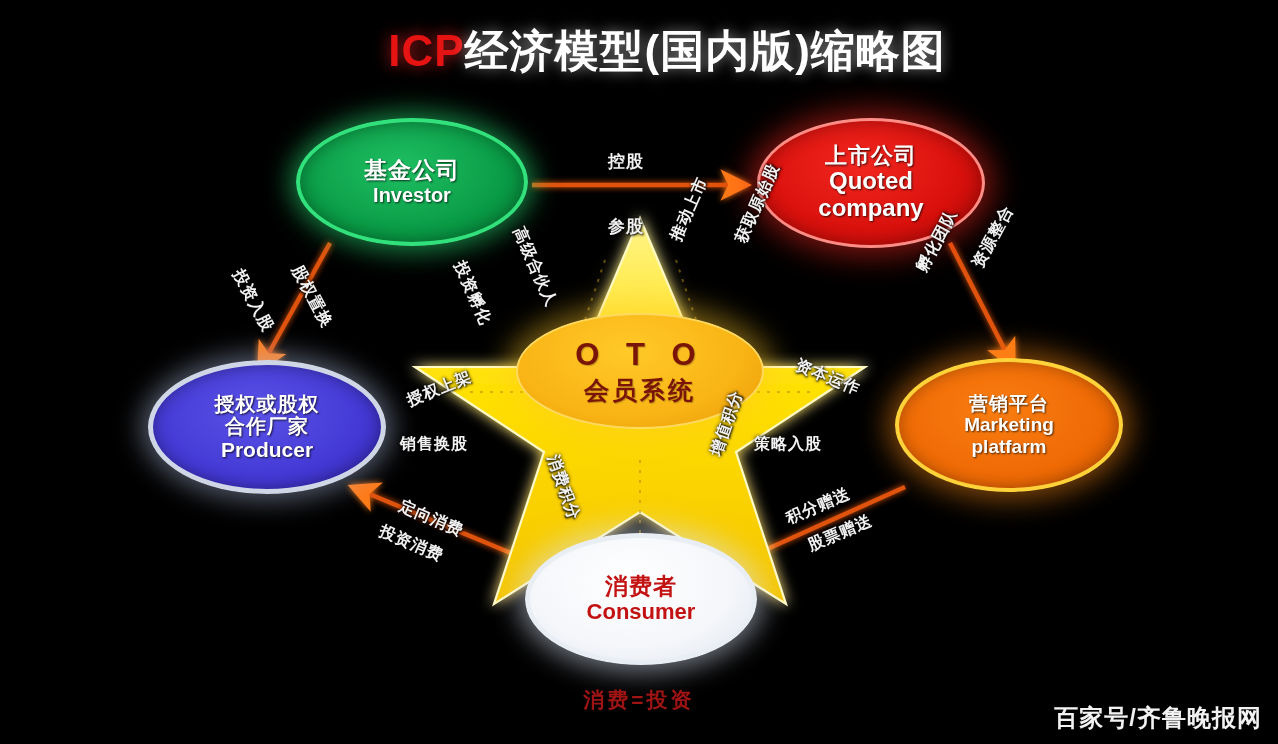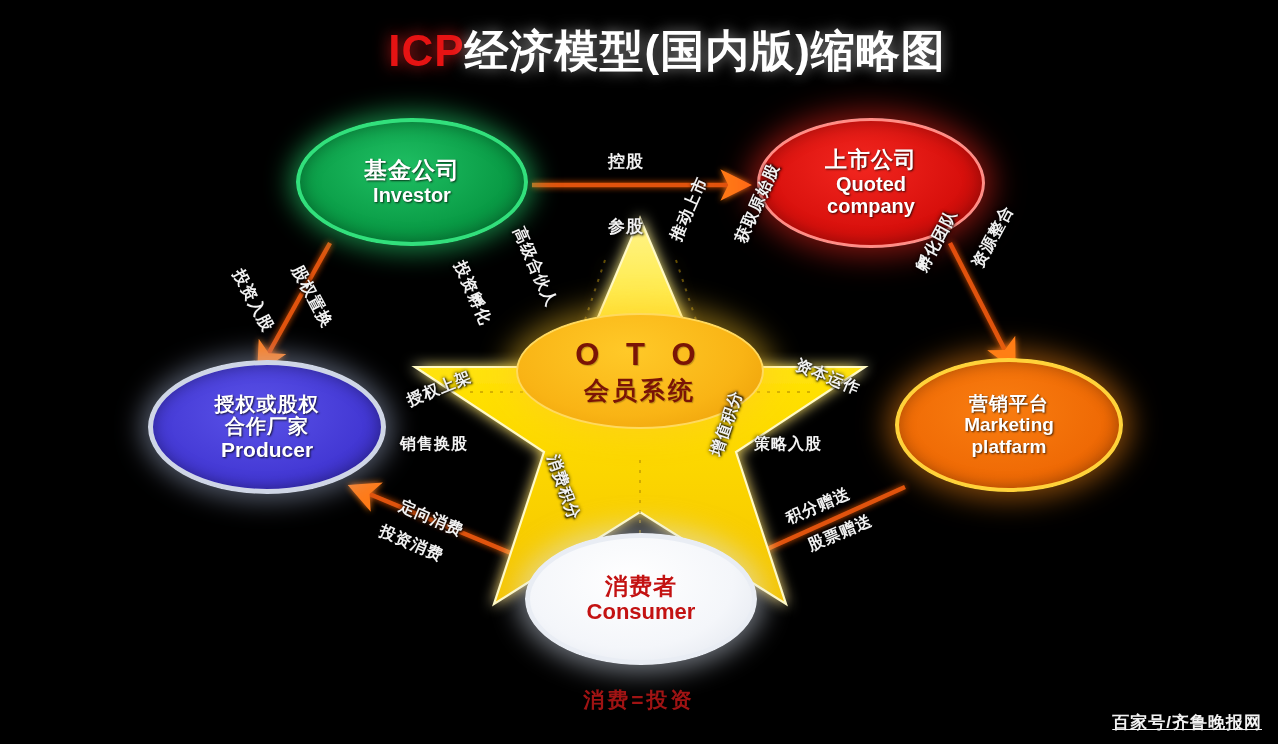--- a/index.html
+++ b/index.html
@@ -43,21 +43,21 @@
   #node-investor .en{font-size:20px;text-shadow:1px 1px 2px rgba(0,0,0,.7);}
 
   #node-quoted{
     left:757px;top:118px;width:228px;height:130px;
     background:radial-gradient(ellipse at 45% 36%,#f2261f 0%,#d8100c 60%,#a80705 100%);
     border:3px solid #ff8d86;
     box-shadow:0 0 30px 8px rgba(255,40,30,.5),inset 0 0 18px rgba(0,0,0,.3);
     color:#fff;
   }
   #node-quoted .cn{font-size:22px;text-shadow:1px 1px 2px rgba(0,0,0,.7);}
-  #node-quoted .en{font-size:20px;text-shadow:1px 1px 2px rgba(0,0,0,.7);}
+  #node-quoted .en{font-size:24px;text-shadow:1px 1px 2px rgba(0,0,0,.7);}
 
   #node-producer{
     left:148px;top:360px;width:238px;height:134px;
     background:radial-gradient(ellipse at 45% 38%,#5a52e8 0%,#4338d4 62%,#2f23ab 100%);
     border:5px solid #cfd6e6;
     box-shadow:0 0 26px 7px rgba(180,195,230,.45),inset 0 0 16px rgba(0,0,0,.35);
     color:#fff;
   }
   #node-producer .cn{font-size:20px;text-shadow:1px 1px 2px rgba(0,0,0,.75);}
   #node-producer .en{font-size:21px;text-shadow:1px 1px 2px rgba(0,0,0,.75);}
@@ -99,23 +99,22 @@
     position:absolute;color:#f2f2f2;font-weight:bold;
     white-space:nowrap;letter-spacing:1px;
     text-shadow:0 0 4px rgba(0,0,0,.95),1px 1px 2px rgba(0,0,0,.9);
     font-size:17px;
   }
   .lbl.sm{font-size:16px;}
 
   
   .footer{
     position:absolute;right:16px;bottom:10px;color:#f2f2f2;
-    font-size:17px;font-weight:bold;letter-spacing:1px;
+    font-size:24px;font-weight:bold;letter-spacing:1px;
     text-shadow:1px 1px 2px rgba(0,0,0,.9);
-    text-decoration:underline;
   }
   .bottom-note{
     position:absolute;left:0;top:686px;width:100%;text-align:center;
     color:#d51a1a;font-size:21px;font-weight:bold;letter-spacing:3px;
     opacity:.75;filter:blur(.4px);
   }
 </style>
 </head>
 <body>
 

